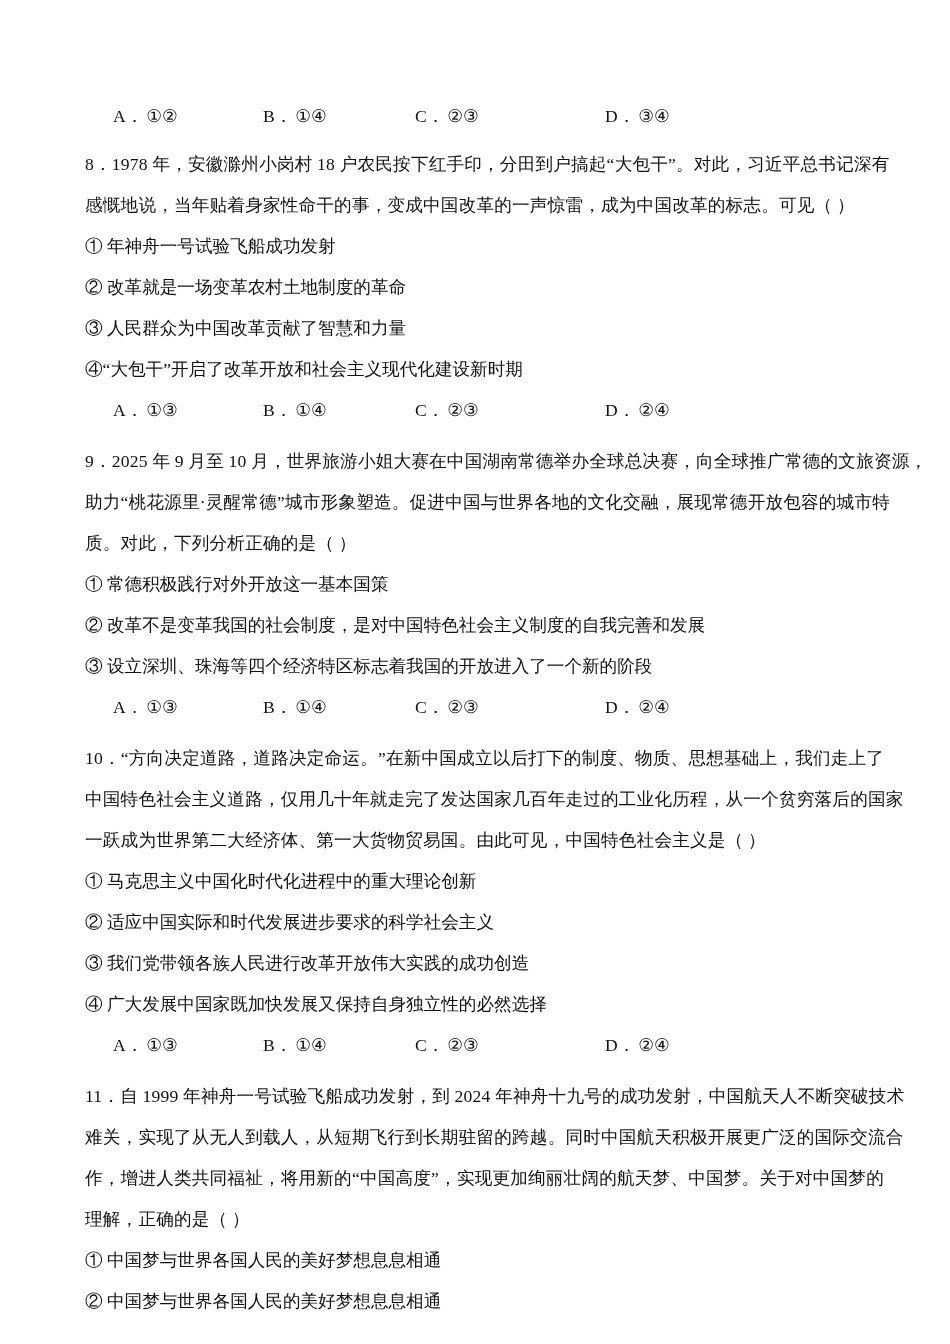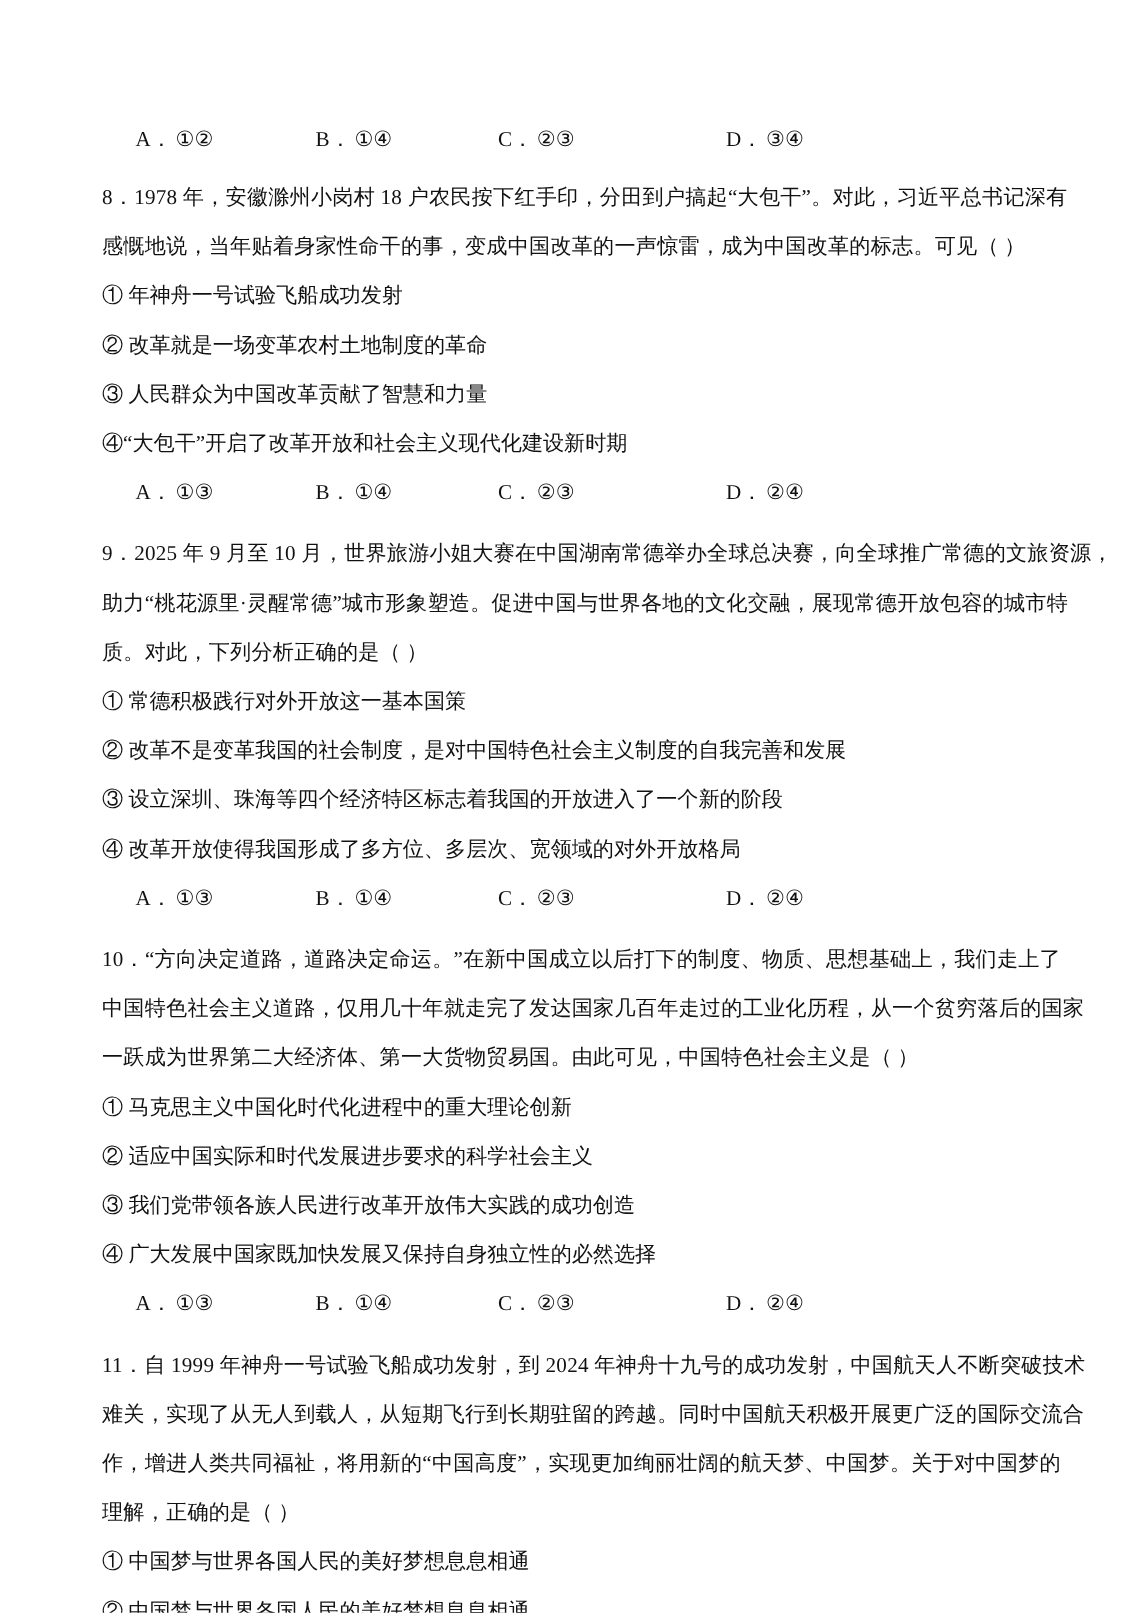--- a/index.html
+++ b/index.html
@@ -106,21 +106,20 @@
 
   <div class="qblock">
     <div class="stem">
       <div class="line">9．2025 年 9 月至 10 月，世界旅游小姐大赛在中国湖南常德举办全球总决赛，向全球推广常德的文旅资源，</div>
       <div class="line">助力“桃花源里·灵醒常德”城市形象塑造。促进中国与世界各地的文化交融，展现常德开放包容的城市特</div>
       <div class="line">质。对此，下列分析正确的是（   ）</div>
     </div>
     <div class="item">① 常德积极践行对外开放这一基本国策</div>
     <div class="item">② 改革不是变革我国的社会制度，是对中国特色社会主义制度的自我完善和发展</div>
     <div class="item">③ 设立深圳、珠海等四个经济特区标志着我国的开放进入了一个新的阶段</div>
-    <div class="item">④ 改革开放使得我国形成了多方位、多层次、宽领域的对外开放格局</div>
     <div class="options">
       <span class="opt opt-a"><span class="opt-key">A．</span><span class="opt-val">①③</span></span>
       <span class="opt opt-b"><span class="opt-key">B．</span><span class="opt-val">①④</span></span>
       <span class="opt opt-c"><span class="opt-key">C．</span><span class="opt-val">②③</span></span>
       <span class="opt opt-d"><span class="opt-key">D．</span><span class="opt-val">②④</span></span>
     </div>
   </div>
 
   <div class="gap-md"></div>
 

